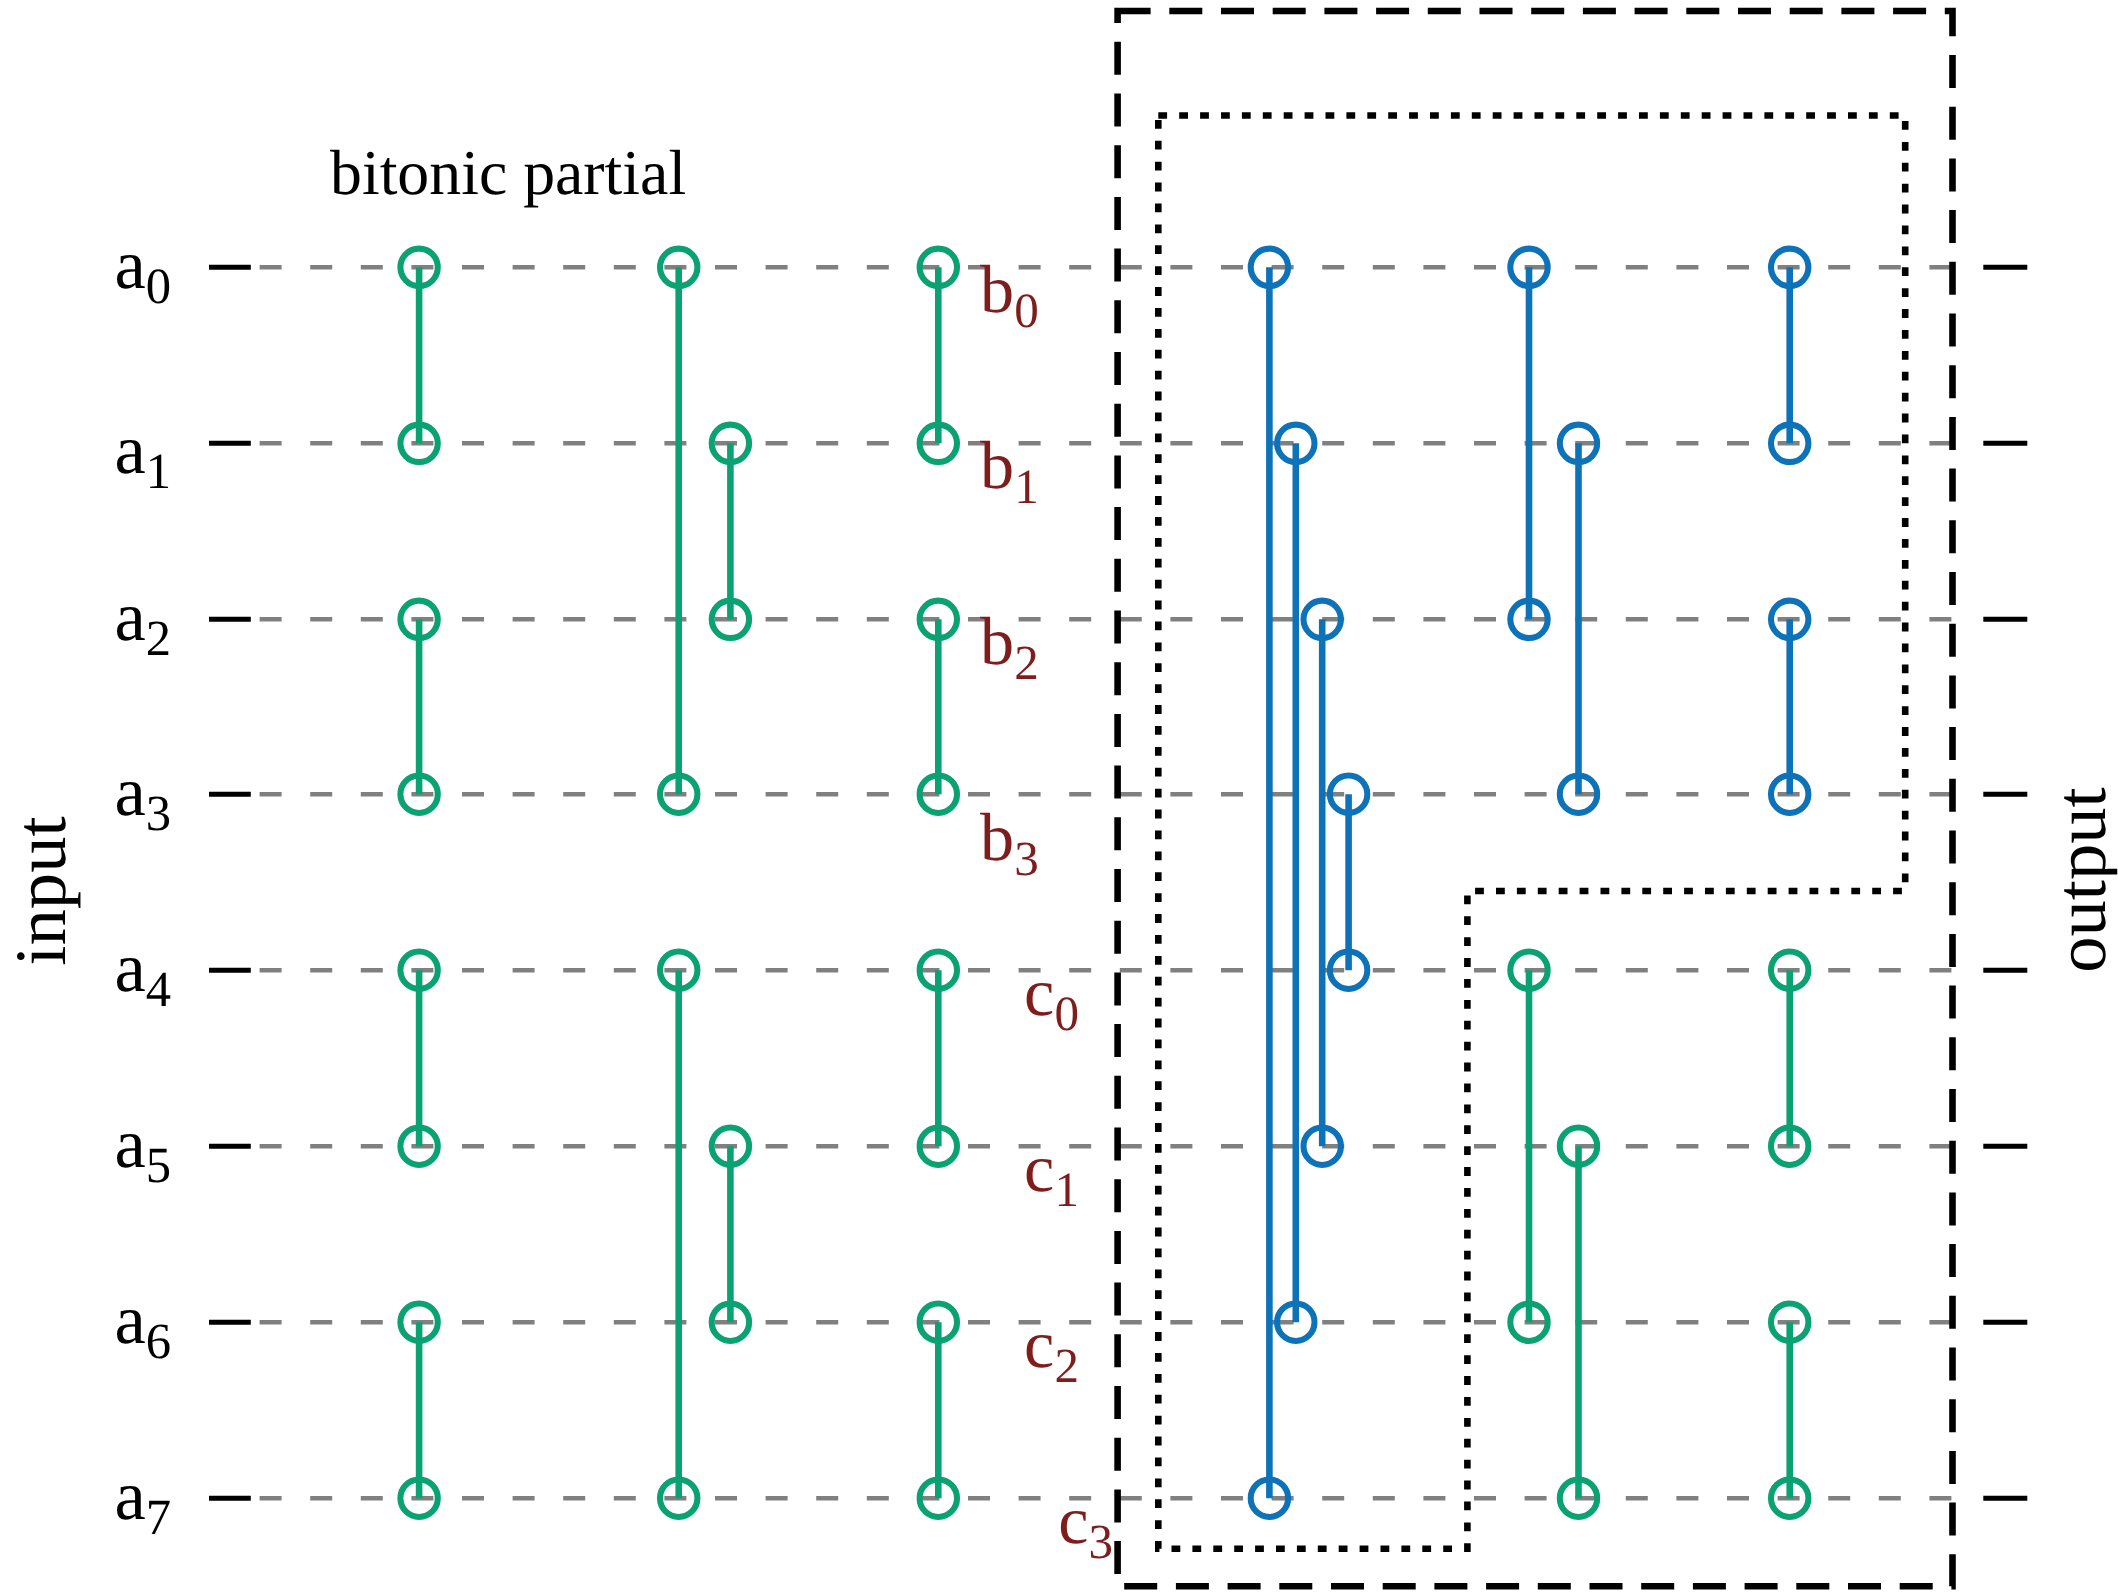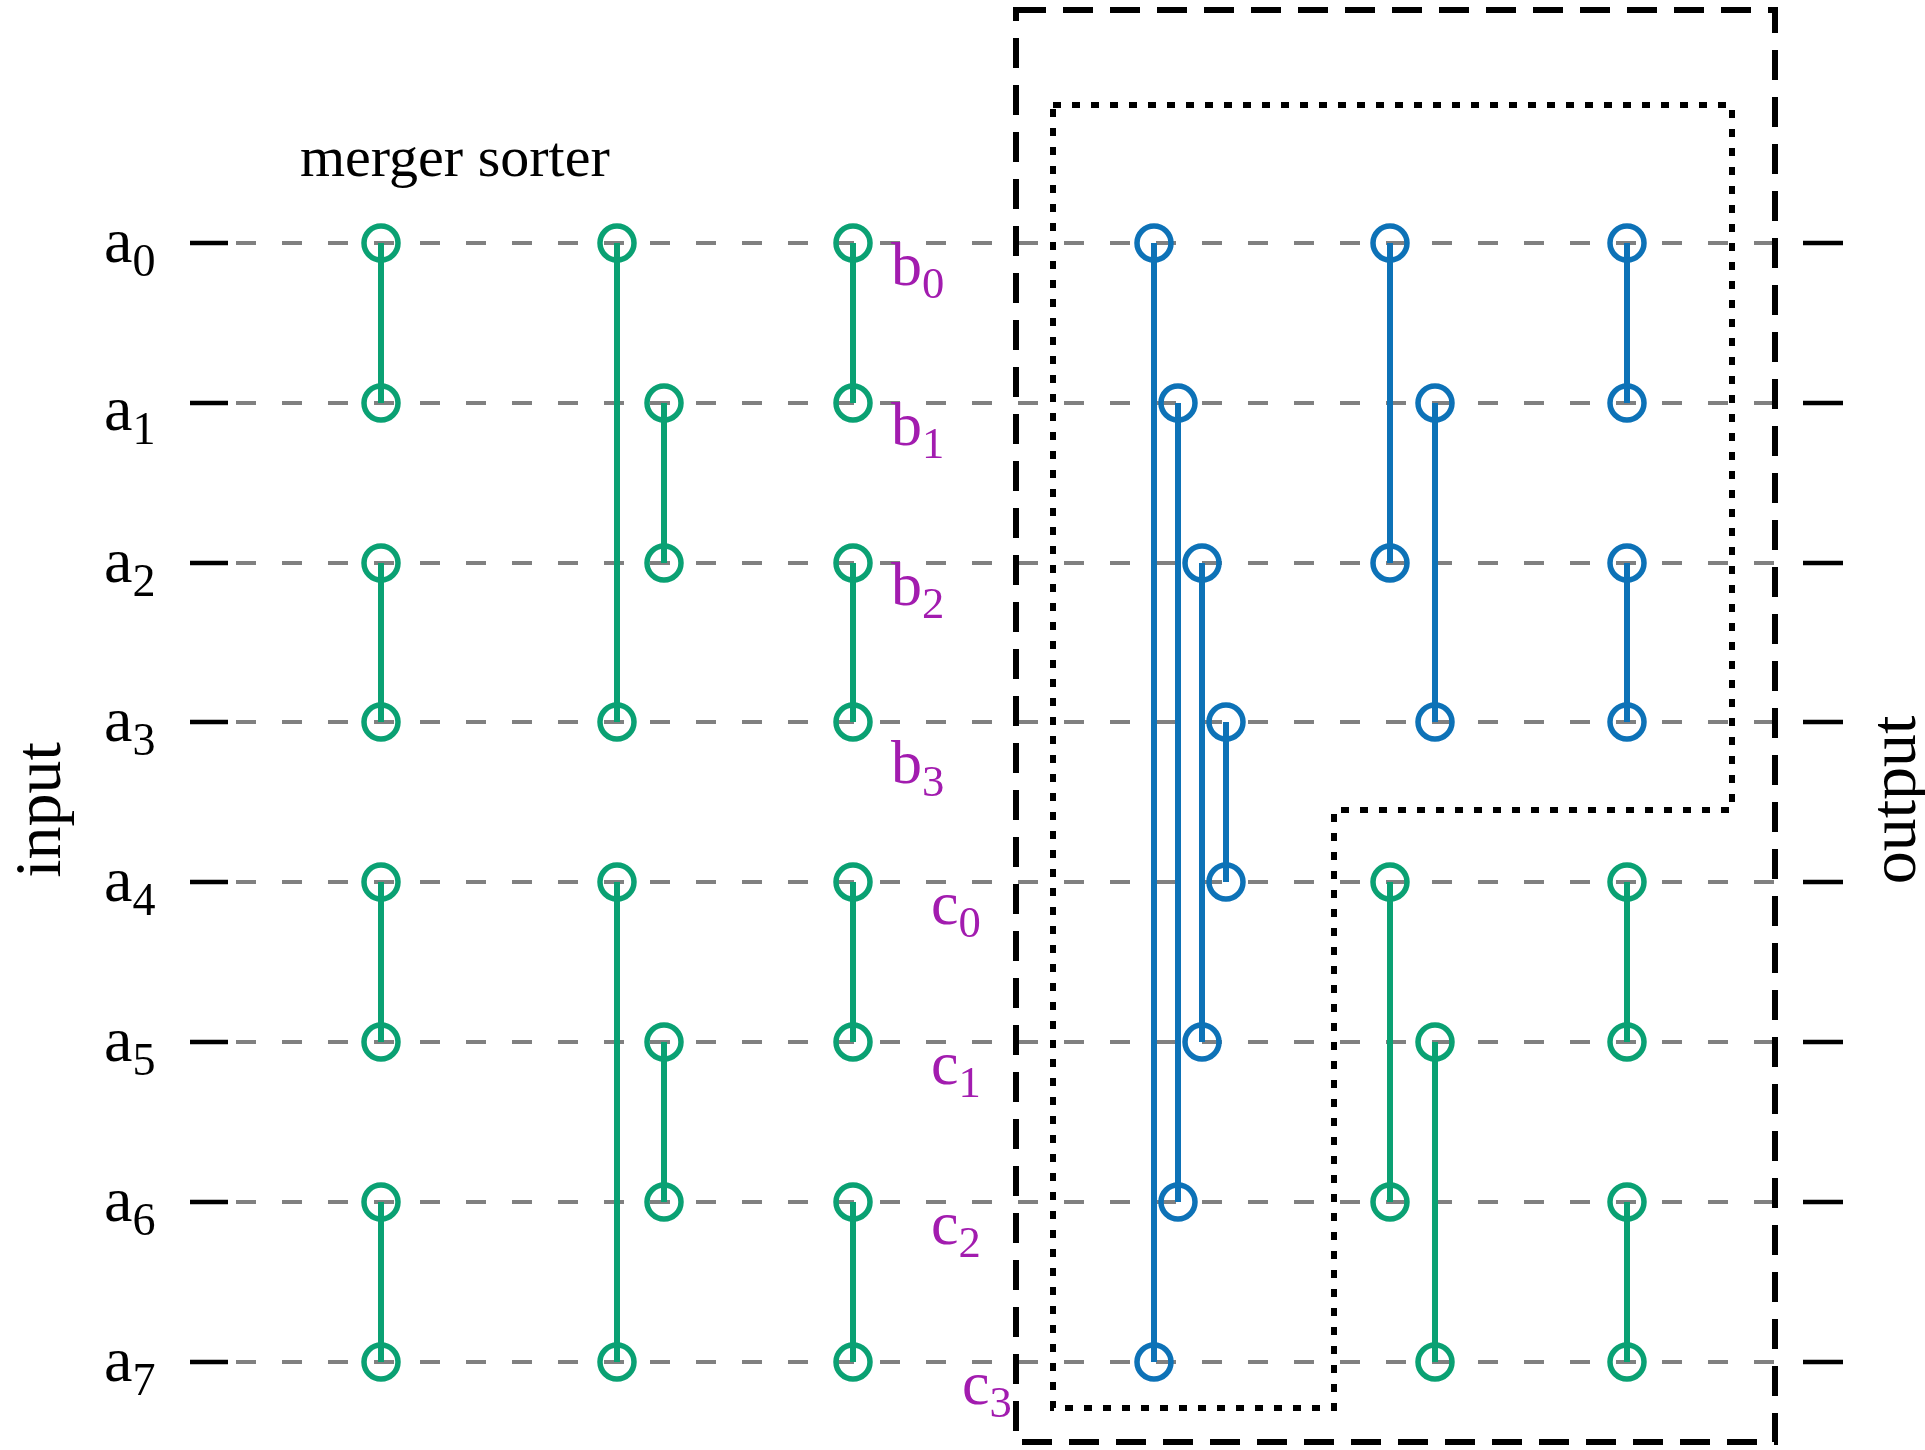--- a/index.html
+++ b/index.html
@@ -24,21 +24,21 @@
     position:absolute;
     font-size:64px;line-height:1;color:#000000;white-space:nowrap;
   }
   .wlabel sub, .mlabel sub{
     font-size:0.72em;
     line-height:0;
     vertical-align:-0.30em;
   }
   .mlabel{
     position:absolute;
-    font-size:62px;line-height:1;color:#a21caf;white-space:nowrap;text-align:right;
+    font-size:62px;line-height:1;color:#7f1d1d;white-space:nowrap;text-align:right;
   }
   .side-label{
     position:absolute;
     font-size:66px;line-height:1;color:#000000;white-space:nowrap;
     transform:translate(-50%,-50%) rotate(-90deg);
   }
   #label-input{left:38px;top:810px;}
   #label-output{left:1893px;top:800px;}
 </style>
 </head>
@@ -140,21 +140,21 @@
       <circle cx="1627" cy="563" r="17" fill="none" stroke="#0d72b7" stroke-width="5.5"></circle>
       <circle cx="1627" cy="722" r="17" fill="none" stroke="#0d72b7" stroke-width="5.5"></circle>
       <line x1="1627" x2="1627" y1="882" y2="1042" stroke="#0aa173" stroke-width="6"></line>
       <circle cx="1627" cy="882" r="17" fill="none" stroke="#0aa173" stroke-width="5.5"></circle>
       <circle cx="1627" cy="1042" r="17" fill="none" stroke="#0aa173" stroke-width="5.5"></circle>
       <line x1="1627" x2="1627" y1="1202" y2="1362" stroke="#0aa173" stroke-width="6"></line>
       <circle cx="1627" cy="1202" r="17" fill="none" stroke="#0aa173" stroke-width="5.5"></circle>
       <circle cx="1627" cy="1362" r="17" fill="none" stroke="#0aa173" stroke-width="5.5"></circle>
     </svg>
 
-  <div class="title" id="title-sorter">merger sorter</div>
+  <div class="title" id="title-sorter">bitonic partial</div>
 
   <div class="side-label" id="label-input">input</div>
   <div class="side-label" id="label-output">output</div>
 
   <div class="wlabel" style="left: 104px; top: 209px;"><span>a</span><sub>0</sub></div>
   <div class="wlabel" style="left: 104px; top: 377px;"><span>a</span><sub>1</sub></div>
   <div class="wlabel" style="left: 104px; top: 529px;"><span>a</span><sub>2</sub></div>
   <div class="wlabel" style="left: 104px; top: 688px;"><span>a</span><sub>3</sub></div>
   <div class="wlabel" style="left: 104px; top: 848px;"><span>a</span><sub>4</sub></div>
   <div class="wlabel" style="left: 104px; top: 1008px;"><span>a</span><sub>5</sub></div>

